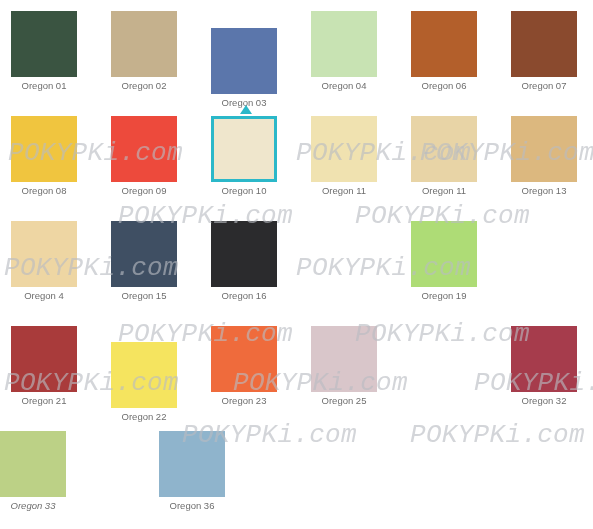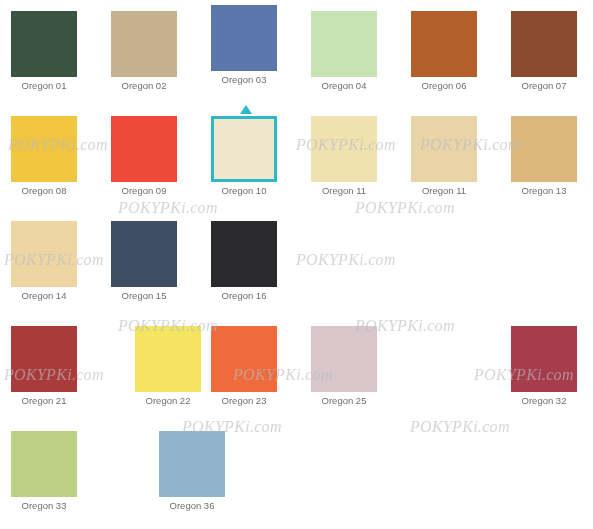--- a/index.html
+++ b/index.html
@@ -71,43 +71,44 @@
     left: 0;
     top: 0;
     width: 593px;
     height: 529px;
     pointer-events: none;
     overflow: hidden;
   }
 
   .watermark {
     position: absolute;
-    font-family: Liberation Serif, serif;
+    font-family: Liberation Mono, monospace;
     font-style: italic;
-    font-size: 16px;
+    font-size: 26px;
     line-height: 23px;
     color: #b9bcc2;
     opacity: 0.62;
     white-space: nowrap;
     letter-spacing: 0.3px;
+    margin-top: 9px;
   }
 </style>
 </head>
 <body>
 
 <div id="palette">
     <div class="swatch-cell" style="left: 11px; top: 11px;">
       <div class="swatch-chip" style="background: rgb(58, 84, 65);"></div>
       <div class="swatch-label">Oregon 01</div>
     </div>
     <div class="swatch-cell" style="left: 111px; top: 11px;">
       <div class="swatch-chip" style="background: rgb(197, 177, 141);"></div>
       <div class="swatch-label">Oregon 02</div>
     </div>
-    <div class="swatch-cell" style="left: 211px; top: 5px;">
+    <div class="swatch-cell" style="left: 211px; top: 28px;">
       <div class="swatch-chip" style="background: rgb(91, 118, 171);"></div>
       <div class="swatch-label">Oregon 03</div>
     </div>
     <div class="swatch-cell" style="left: 311px; top: 11px;">
       <div class="swatch-chip" style="background: rgb(200, 227, 179);"></div>
       <div class="swatch-label">Oregon 04</div>
     </div>
     <div class="swatch-cell" style="left: 411px; top: 11px;">
       <div class="swatch-chip" style="background: rgb(179, 95, 43);"></div>
       <div class="swatch-label">Oregon 06</div>
@@ -136,51 +137,55 @@
     <div class="swatch-cell" style="left: 411px; top: 116px;">
       <div class="swatch-chip" style="background: rgb(232, 212, 166);"></div>
       <div class="swatch-label">Oregon 11</div>
     </div>
     <div class="swatch-cell" style="left: 511px; top: 116px;">
       <div class="swatch-chip" style="background: rgb(220, 184, 127);"></div>
       <div class="swatch-label">Oregon 13</div>
     </div>
     <div class="swatch-cell" style="left: 11px; top: 221px;">
       <div class="swatch-chip" style="background: rgb(238, 214, 163);"></div>
-      <div class="swatch-label">Oregon 14</div>
+      <div class="swatch-label">Oregon 4</div>
     </div>
     <div class="swatch-cell" style="left: 111px; top: 221px;">
       <div class="swatch-chip" style="background: rgb(63, 79, 99);"></div>
       <div class="swatch-label">Oregon 15</div>
     </div>
     <div class="swatch-cell" style="left: 211px; top: 221px;">
       <div class="swatch-chip" style="background: rgb(43, 43, 45);"></div>
       <div class="swatch-label">Oregon 16</div>
     </div>
+    <div class="swatch-cell" style="left: 411px; top: 221px;">
+      <div class="swatch-chip" style="background: rgb(174, 220, 118);"></div>
+      <div class="swatch-label">Oregon 19</div>
+    </div>
     <div class="swatch-cell" style="left: 11px; top: 326px;">
       <div class="swatch-chip" style="background: rgb(169, 59, 59);"></div>
       <div class="swatch-label">Oregon 21</div>
     </div>
-    <div class="swatch-cell" style="left: 111px; top: 326px; margin-left: 24px;">
+    <div class="swatch-cell" style="left: 111px; top: 342px;">
       <div class="swatch-chip" style="background: rgb(245, 228, 95);"></div>
       <div class="swatch-label">Oregon 22</div>
     </div>
     <div class="swatch-cell" style="left: 211px; top: 326px;">
       <div class="swatch-chip" style="background: rgb(239, 107, 60);"></div>
       <div class="swatch-label">Oregon 23</div>
     </div>
     <div class="swatch-cell" style="left: 311px; top: 326px;">
       <div class="swatch-chip" style="background: rgb(217, 198, 202);"></div>
       <div class="swatch-label">Oregon 25</div>
     </div>
     <div class="swatch-cell" style="left: 511px; top: 326px;">
       <div class="swatch-chip" style="background: rgb(166, 60, 76);"></div>
       <div class="swatch-label">Oregon 32</div>
     </div>
-    <div class="swatch-cell" style="left: 11px; top: 431px;">
+    <div class="swatch-cell" style="left: 0; top: 431px; font-style: italic;">
       <div class="swatch-chip" style="background: rgb(188, 209, 134);"></div>
       <div class="swatch-label">Oregon 33</div>
     </div>
     <div class="swatch-cell" style="left: 111px; top: 431px; margin-left: 48px;">
       <div class="swatch-chip" style="background: rgb(143, 180, 204);"></div>
       <div class="swatch-label">Oregon 36</div>
     </div>
   </div>
 <div id="watermark-layer">
     <div class="watermark" style="left: 8px; top: 133px;">POKYPKi.com</div>

